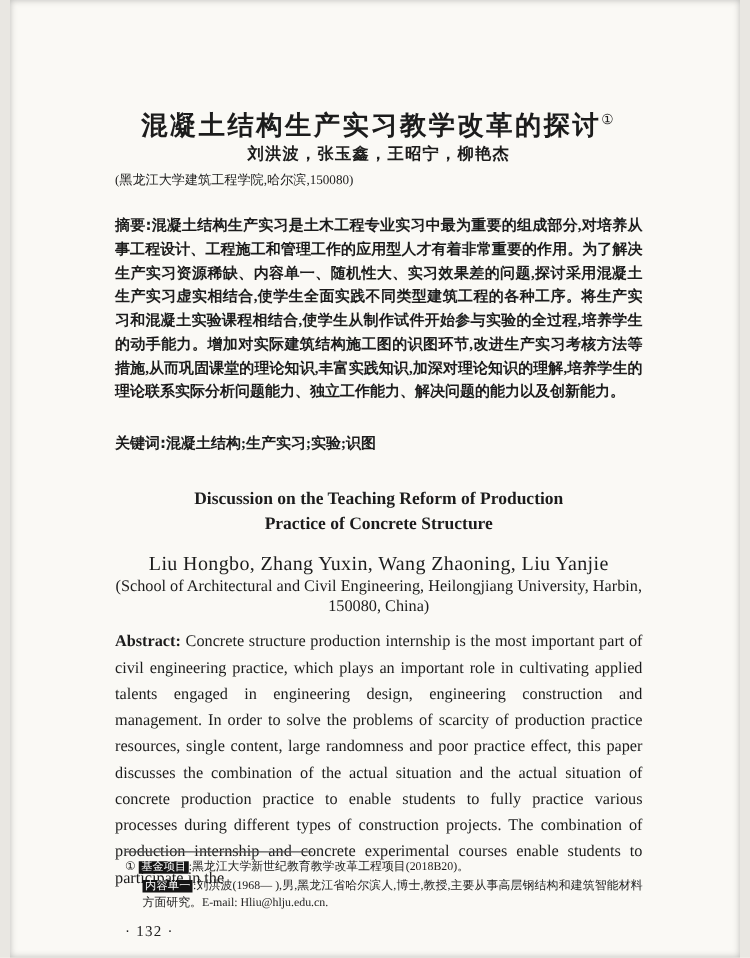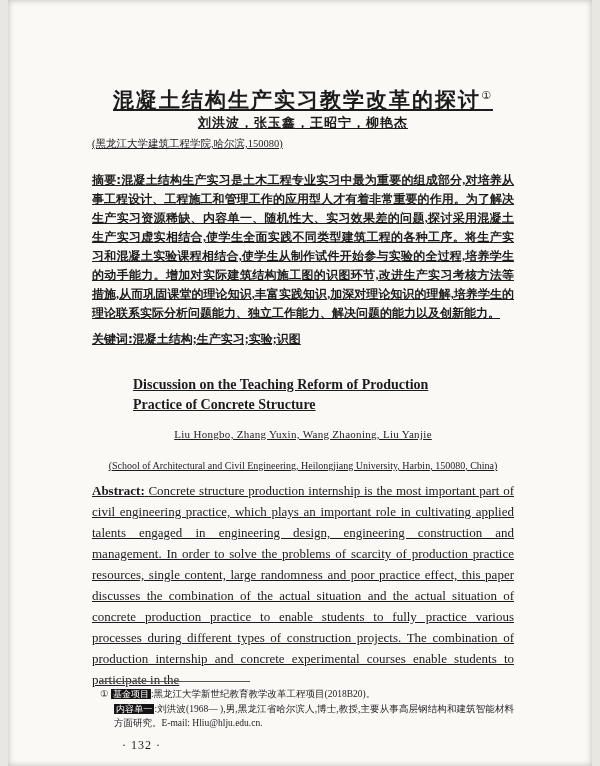--- a/index.html
+++ b/index.html
@@ -7,21 +7,20 @@
     position:relative;
     width:584px; height:766px;
     margin:0 auto;
     background:#faf9f5;
     color:#1c1c1c;
     font-family:"Liberation Serif", serif;
     box-sizing:border-box;
     padding:86px 78px 0 84px;
     overflow:hidden;
     box-shadow:0 0 6px rgba(0,0,0,0.25) inset;
-    text-decoration:underline;
   }
   .title-cn {
     text-align:center;
     font-size:21px;
     font-weight:bold;
     letter-spacing:2px;
     margin:0;
     font-family:"DejaVu Sans", sans-serif;
   }
   .title-cn sup { font-size:11px; font-weight:normal; }
@@ -40,40 +39,40 @@
     font-size:12px;
     font-weight:bold;
     line-height:19px;
     text-align:justify;
   }
   .abstract-cn .label, .keywords-cn .label { font-family:"DejaVu Sans", sans-serif; }
   .keywords-cn {
     font-size:12px;
     font-weight:bold;
     line-height:19px;
-    margin-top:7px;
+    margin-top:22px;
   }
   .title-en {
-    text-align:left;
+    text-align:center;
     font-weight:bold;
     font-size:14px;
     line-height:20px;
     margin:26px auto 0 auto;
     max-width:340px;
   }
   .authors-en {
     text-align:center;
-    font-size:11px;
+    font-size:16px;
     margin-top:13px;
     letter-spacing:0.3px;
   }
   .affil-en {
     text-align:center;
-    font-size:10px;
-    margin-top:20px;
+    font-size:13px;
+    margin-top:0;
   }
   .abstract-en {
     margin-top:9px;
     font-size:13px;
     line-height:21px;
     text-align:justify;
   }
   .abstract-en .label { font-weight:bold; }
   .footer {
     position:absolute;
@@ -92,21 +91,20 @@
     background:#151515;
     color:#fff;
     padding:0 2px;
     font-family:"DejaVu Sans", sans-serif;
     font-size:9px;
   }
   .page-number {
     font-size:12px;
     margin-top:7px;
     letter-spacing:1px;
-    margin-left:22px;
   }
 </style>
 </head>
 <body>
 
 <div class="page">
 
   <h1 class="title-cn"><span>混凝土结构生产实习教学改革的探讨</span><sup>①</sup></h1>
 
   <div class="authors-cn">刘洪波，张玉鑫，王昭宁，柳艳杰</div>

